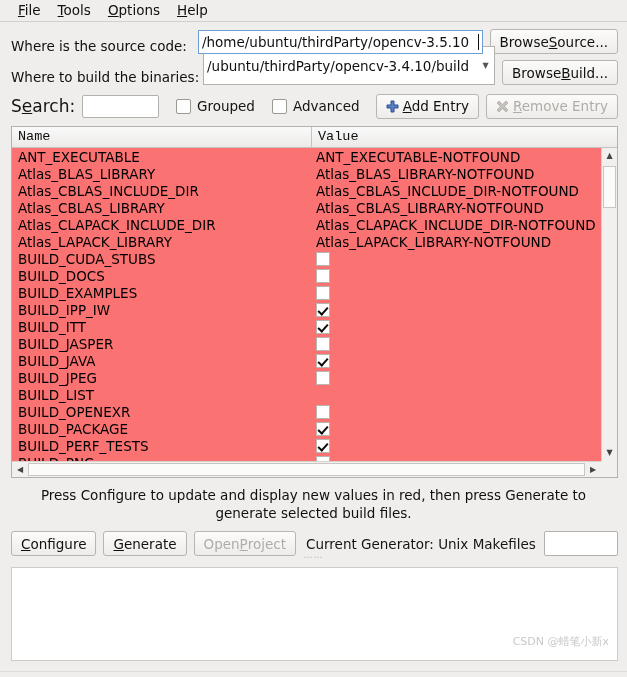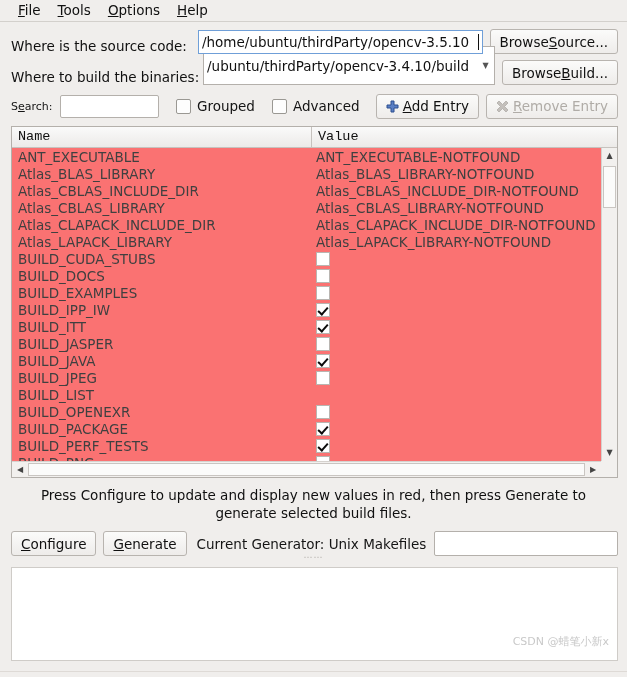--- a/index.html
+++ b/index.html
@@ -127,21 +127,21 @@
   .btn u { text-decoration: underline; }
   .btn.disabled { color: #b0aca7; }
 
   
   #searchrow {
     display: flex;
     align-items: center;
     padding: 1px 9px 7px 11px;
     height: 26px;
   }
-  #search-label { font-size: 11px; margin-right: 7px; }
+  #search-label { font-size: 17px; margin-right: 7px; }
   #search-input {
     width: 108px;
     height: 23px;
     border: 1px solid #b4b0ab;
     border-radius: 2px;
   }
   .chk-wrap {
     display: flex;
     align-items: center;
     margin-left: 17px;
@@ -201,21 +201,21 @@
     background: #ffffff;
   }
   #rows {
     background: #fa7272;
   }
   .trow {
     display: flex;
     align-items: center;
     height: 17px;
     font-size: 13.5px;
-    color: #404040;
+    color: #000000;
     box-sizing: border-box;
   }
   .td-name {
     width: 300px;
     padding-left: 6px;
     white-space: nowrap;
     overflow: hidden;
     box-sizing: border-box;
   }
   .td-value {
@@ -576,20 +576,21 @@
   </div>
 
   <div id="corner"></div>
 </div>
 
 <div id="hint">Press Configure to update and display new values in red, then press Generate to generate selected build files.</div>
 
 <div id="actionrow">
   <div class="btn"><u>C</u>onfigure</div>
   <div class="btn"><u>G</u>enerate</div>
+  <div class="btn disabled">Open <u>P</u>roject</div>
   <div id="gen-label">Current Generator: Unix Makefiles</div>
   <div id="gen-field"></div>
   <div id="grip">⋯⋯</div>
 </div>
 
 <div id="output">
   <div id="watermark">CSDN @蜡笔小新x</div>
 </div>
 
 <div id="bottombar"></div>

